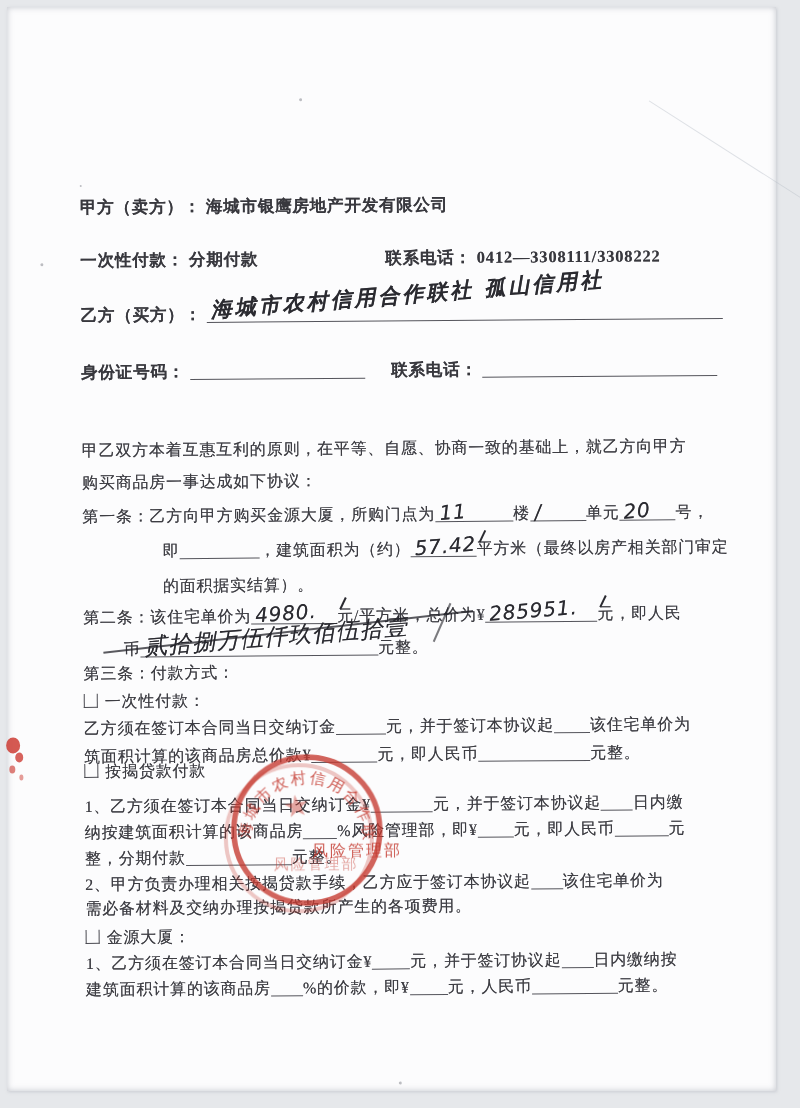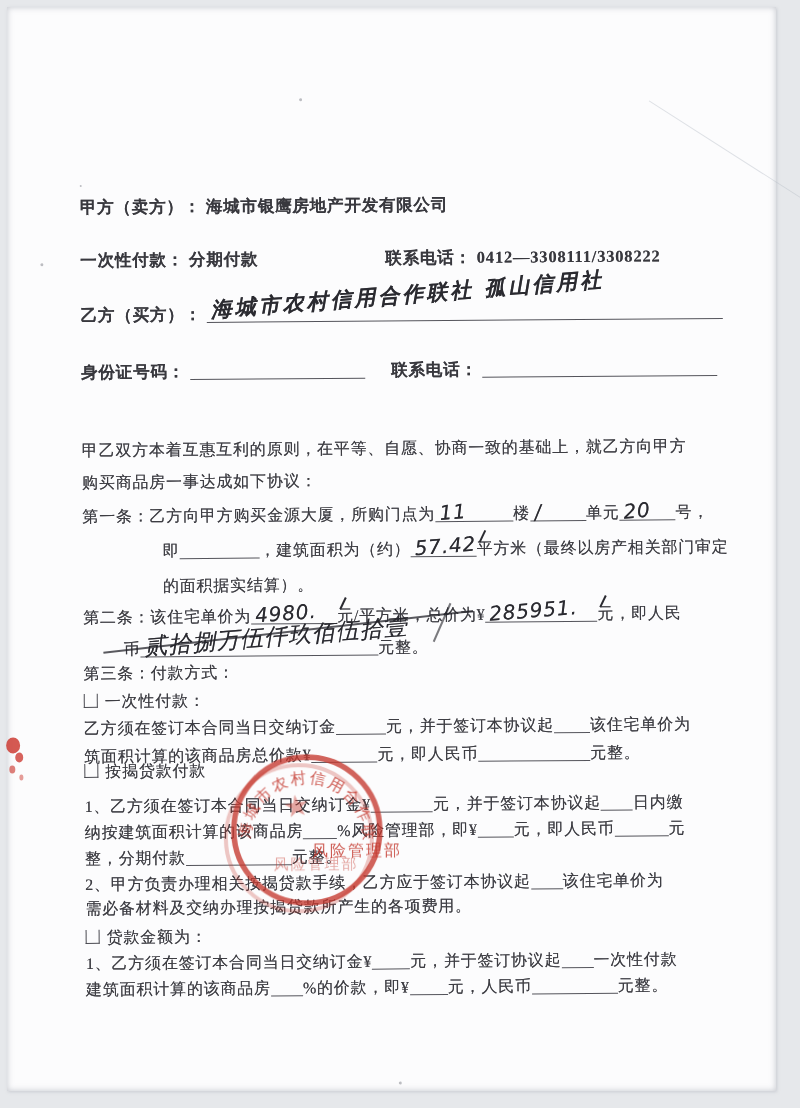--- a/index.html
+++ b/index.html
@@ -81,22 +81,22 @@
     <div class="line" style="top:664px"><span class="seg">第三条：付款方式：</span></div>
     <div class="line" style="top:692px"><span class="cbox"></span><span class="seg">一次性付款：</span></div>
     <div class="line" style="top:719px"><span class="seg">乙方须在签订本合同当日交纳订金</span><span class="blank" style="width: 50px;"></span><span class="seg">元，并于签订本协议起</span><span class="blank" style="width: 36px;"></span><span class="seg">该住宅单价为</span></div>
     <div class="line" style="top:747px"><span class="seg">筑面积计算的该商品房总价款¥</span><span class="blank" style="width: 66px;"></span><span class="seg">元，即人民币</span><span class="blank" style="width: 112px;"></span><span class="seg">元整。</span></div>
     <div class="line" style="top:762px"><span class="cbox"></span><span class="seg">按揭贷款付款</span></div>
     <div class="line" style="top:797px"><span class="seg">1、乙方须在签订本合同当日交纳订金¥</span><span class="blank" style="width: 62px;"></span><span class="seg">元，并于签订本协议起</span><span class="blank" style="width: 32px;"></span><span class="seg">日内缴</span></div>
     <div class="line" style="top:823px"><span class="seg">纳按建筑面积计算的该商品房</span><span class="blank" style="width: 34px;"></span><span class="seg">%风险管理部，即¥</span><span class="blank" style="width: 36px;"></span><span class="seg">元，即人民币</span><span class="blank" style="width: 54px;"></span><span class="seg">元</span></div>
     <div class="line" style="top:849px"><span class="seg">整，分期付款</span><span class="blank" style="width: 106px;"></span><span class="seg">元整。</span></div>
     <div class="line" style="top:875px"><span class="seg">2、甲方负责办理相关按揭贷款手续，乙方应于签订本协议起</span><span class="blank" style="width: 32px;"></span><span class="seg">该住宅单价为</span></div>
     <div class="line" style="top:899px"><span class="seg">需必备材料及交纳办理按揭贷款所产生的各项费用。</span></div>
-    <div class="line" style="top:928px"><span class="cbox"></span><span class="seg">贷款金额为：</span></div>
-    <div class="line" style="top:954px"><span class="seg">1、乙方须在签订本合同当日交纳订金¥</span><span class="blank" style="width: 38px;"></span><span class="seg">元，并于签订协议起</span><span class="blank" style="width: 32px;"></span><span class="seg">一次性付款</span></div>
+    <div class="line" style="top:928px"><span class="cbox"></span><span class="seg">金源大厦：</span></div>
+    <div class="line" style="top:954px"><span class="seg">1、乙方须在签订本合同当日交纳订金¥</span><span class="blank" style="width: 38px;"></span><span class="seg">元，并于签订协议起</span><span class="blank" style="width: 32px;"></span><span class="seg">日内缴纳按</span></div>
     <div class="line" style="top:980px"><span class="seg">建筑面积计算的该商品房</span><span class="blank" style="width: 32px;"></span><span class="seg">%的价款，即¥</span><span class="blank" style="width: 38px;"></span><span class="seg">元，人民币</span><span class="blank" style="width: 86px;"></span><span class="seg">元整。</span></div>
 
     <div class="stroke" style="left:100px;top:652px;width:372px;height:2px;transform:rotate(-6deg);"></div>
     <div class="stroke" style="left:438px;top:604px;width:2px;height:42px;transform:rotate(24deg);opacity:.8;"></div>
 
     <svg id="stamp" width="240" height="200" viewBox="0 0 240 200">
       <circle cx="104" cy="102" r="73" fill="none" stroke="rgba(197,57,46,.28)" stroke-width="4"></circle>
       <circle cx="112" cy="94" r="73" fill="none" stroke="rgba(197,57,46,.78)" stroke-width="5.5"></circle>
       <defs>
           <path id="arcPath" d="M 55,104 A 57,57 0 1 1 169,104" fill="none"></path>

